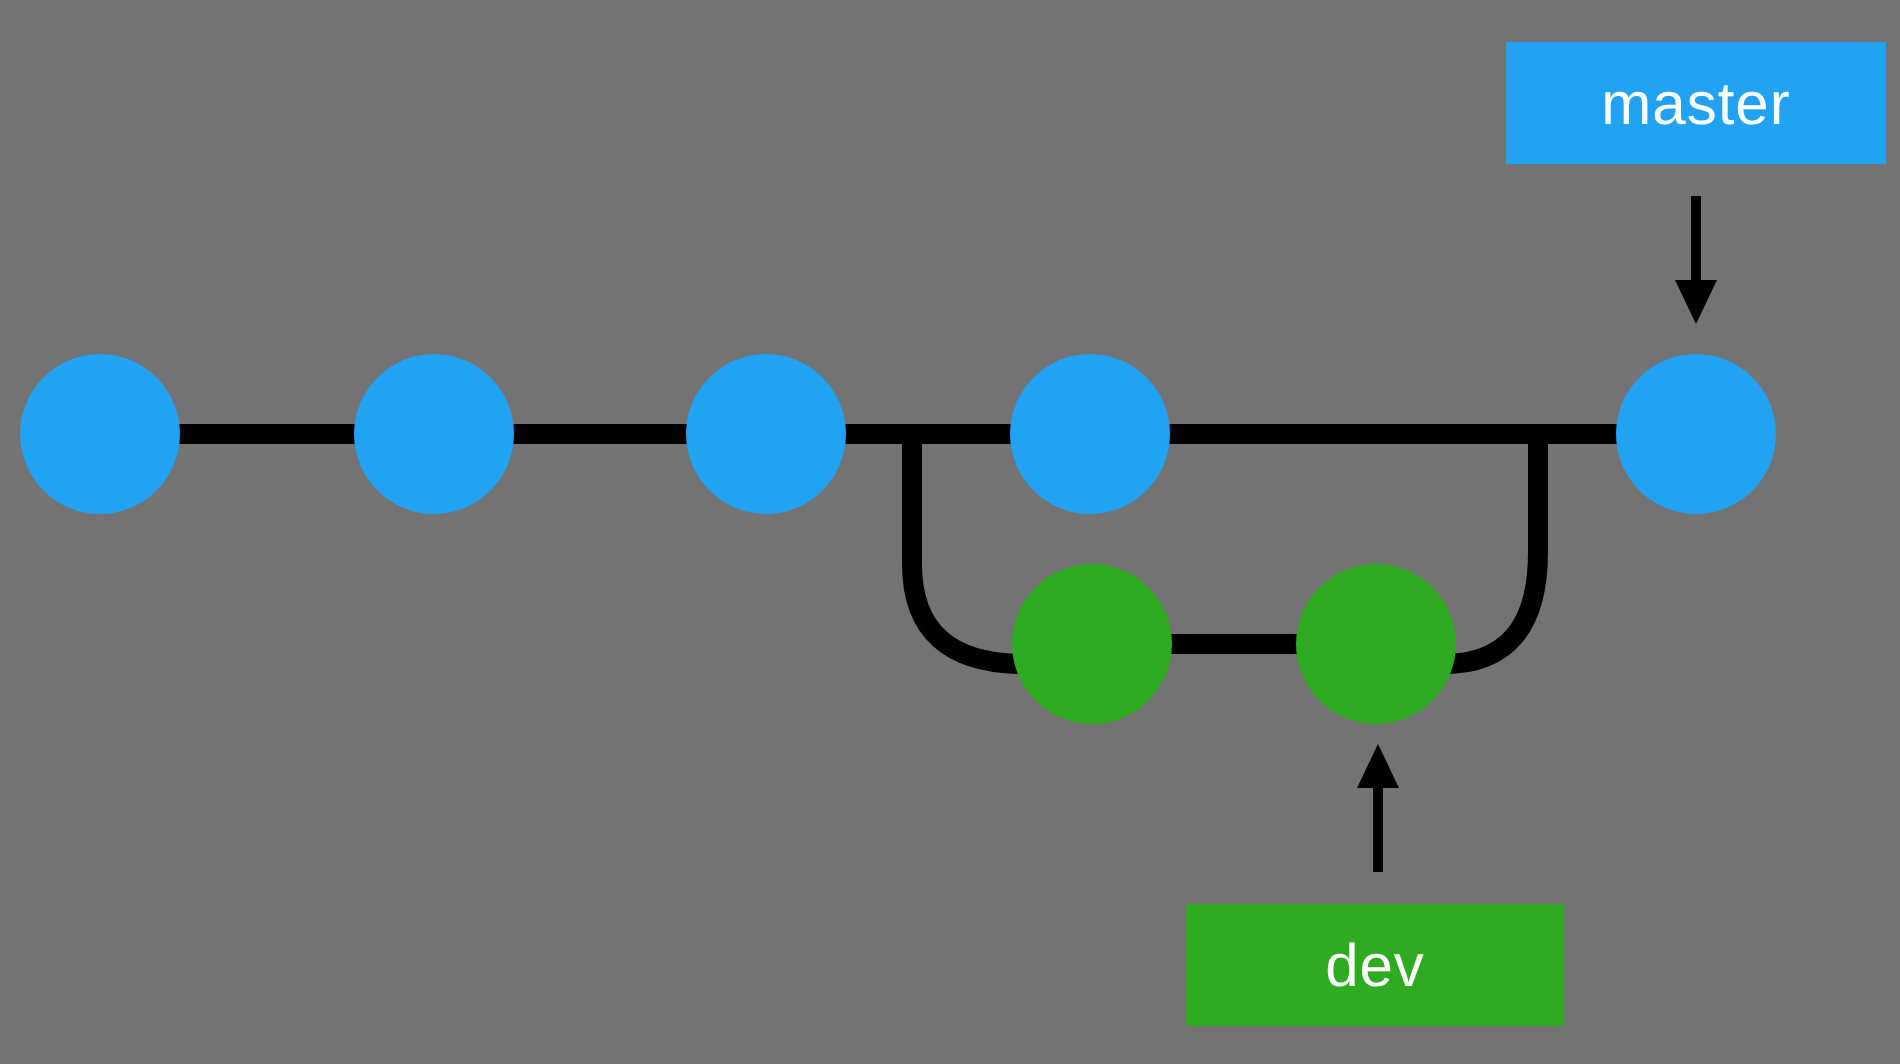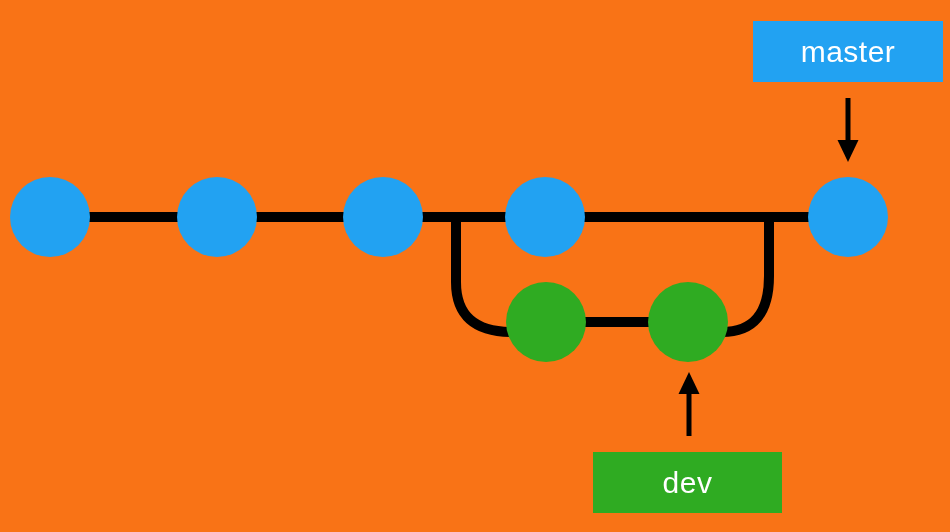--- a/index.html
+++ b/index.html
@@ -4,21 +4,21 @@
 <style>
   html, body {
     margin: 0;
     padding: 0;
     background: #ffffff;
   }
   #canvas {
     position: relative;
     width: 950px;
     height: 532px;
-    background: #f97316;
+    background: #737373;
     overflow: hidden;
     font-family: "Liberation Sans", sans-serif;
   }
   svg { display: block; }
   .branch-label-text {
     font-family: "Liberation Sans", sans-serif;
     font-size: 30px;
     font-weight: 400;
     letter-spacing: 0.5px;
   }

